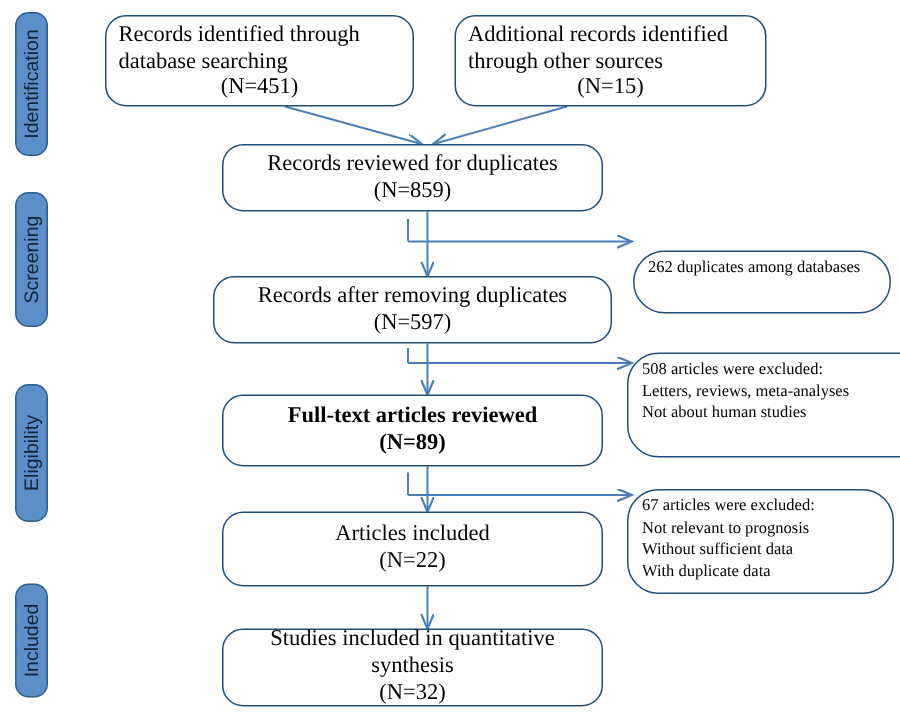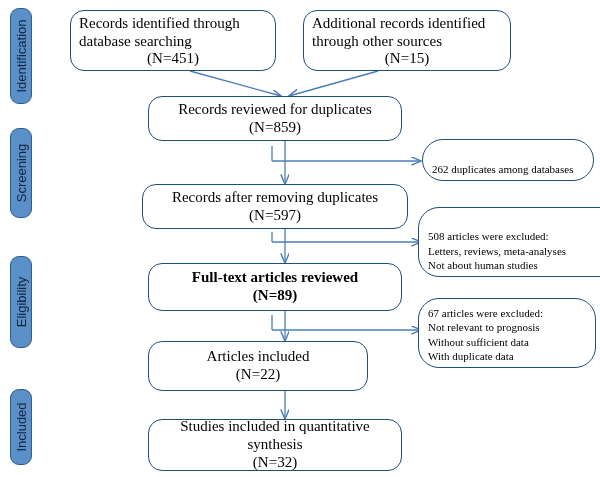--- a/index.html
+++ b/index.html
@@ -74,27 +74,28 @@
   }
   
   .note {
     position: absolute;
     box-sizing: border-box;
     border: 1.4px solid #1F4E79;
     border-radius: 21px;
     background: #ffffff;
     display: flex;
     flex-direction: column;
-    justify-content: flex-end;
+    justify-content: flex-start;
     align-items: flex-start;
     text-align: left;
     color: #000000;
     font-size: 11px;
     line-height: 1.32;
     padding: 3px 9px;
+    margin-top: 28px;
   }
   .note .ln {
     display: block;
     white-space: nowrap;
   }
 </style>
 </head>
 <body>
 
 <div id="diagram">
@@ -163,21 +164,21 @@
   <div class="node" style="left:142px; top:184px; width:266px; height:45px;">
     <span class="ln">Records after removing duplicates</span>
     <span class="ln">(N=597)</span>
   </div>
 
   <div class="node" style="left:148px; top:263px; width:254px; height:48px;font-weight:bold;">
     <span class="ln">Full-text articles reviewed</span>
     <span class="ln">(N=89)</span>
   </div>
 
-  <div class="node" style="left:148px; top:341px; width:220px; height:50px;align-items:center;">
+  <div class="node" style="left:148px; top:341px; width:254px; height:50px;align-items:center;">
     <span class="ln">Articles included</span>
     <span class="ln">(N=22)</span>
   </div>
 
   <div class="node" style="left:148px; top:419px; width:254px; height:52px;">
     <span class="ln">Studies included in quantitative</span>
     <span class="ln">synthesis</span>
     <span class="ln">(N=32)</span>
   </div>
 

